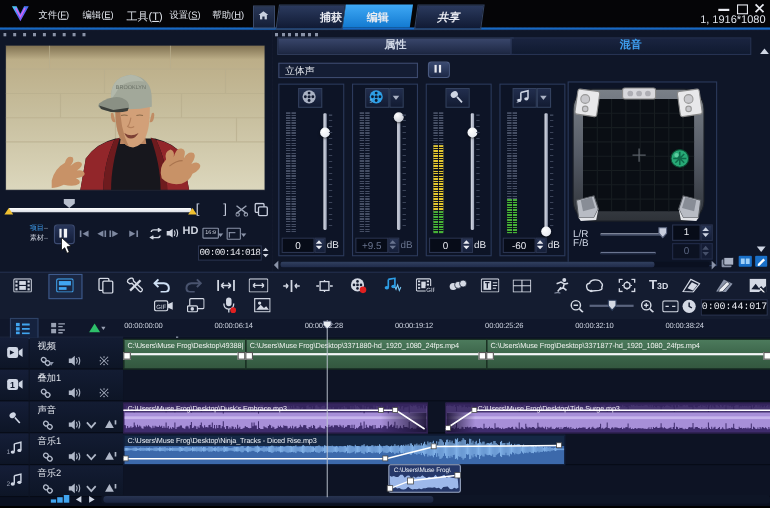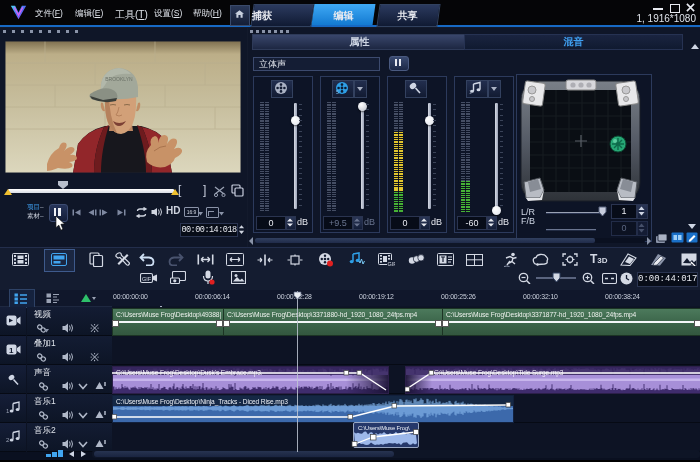--- a/index.html
+++ b/index.html
@@ -32,25 +32,25 @@
     <div class="abs" style="left:75px;top:8px;font-size:8.5px;color:#dfe3ea;white-space:nowrap;">编辑(<u>E</u>)</div>
     <div class="abs" style="left:115px;top:8px;font-size:10px;color:#dfe3ea;white-space:nowrap;">工具(<u>T</u>)</div>
     <div class="abs" style="left:154px;top:8px;font-size:8.5px;color:#dfe3ea;white-space:nowrap;">设置(<u>S</u>)</div>
     <div class="abs" style="left:193px;top:8px;font-size:8.5px;color:#dfe3ea;white-space:nowrap;">帮助(<u>H</u>)</div>
 
 <div class="abs" style="left:230px;top:5px;width:18px;height:19px;background:linear-gradient(#2a3858,#141e36);border:1px solid #3a4a6a;"></div>
 <svg class="abs" style="left:235px;top:10px" width="9" height="8" viewBox="0 0 13 11">
       <path d="M6.5 0 L13 5 L11 5 L11 11 L8 11 L8 7 L5 7 L5 11 L2 11 L2 5 L0 5 Z" fill="#c8d0de"></path>
     </svg>
 <div class="abs" style="left:252px;top:4px;width:59px;height:21px;background:linear-gradient(#2b3a5e,#101a33);border:1px solid #31415f;transform:skewX(-8deg);"></div>
-<div class="abs txt" style="left:252px;top:9px;width:59px;text-align:left;font-size:10px;font-weight:bold;">捕获</div>
+<div class="abs txt" style="left:252px;top:9px;width:59px;text-align:right;font-size:10px;font-weight:bold;">捕获</div>
 <div class="abs" style="left:313px;top:4px;width:61px;height:21px;background:linear-gradient(#3fa9f5,#137ad1);transform:skewX(-8deg);"></div>
 <div class="abs txt" style="left:313px;top:9px;width:61px;text-align:center;font-size:10px;font-weight:bold;">编辑</div>
 <div class="abs" style="left:378px;top:4px;width:59px;height:21px;background:linear-gradient(#2b3a5e,#101a33);border:1px solid #31415f;transform:skewX(-8deg);"></div>
-<div class="abs txt" style="left:378px;top:9px;width:59px;text-align:center;font-size:10px;font-weight:bold;">共享</div>
+<div class="abs txt" style="left:378px;top:9px;width:59px;text-align:center;font-size:10px;font-weight:bold;font-style:italic;">共享</div>
 
 <div class="abs" style="left:653px;top:8px;width:10px;height:2px;background:#e8eaf0;"></div>
 <div class="abs" style="left:670px;top:4px;width:8px;height:7px;border:1.5px solid #e8eaf0;"></div>
 <svg class="abs" style="left:686px;top:3px" width="9" height="9" viewBox="0 0 10 10">
       <path d="M1 1 L9 9 M9 1 L1 9" stroke="#e8eaf0" stroke-width="1.8"></path>
     </svg>
 <div class="abs txt" style="left:500px;top:13px;width:196px;text-align:right;font-size:10px;color:#dfe3ea;">1, 1916*1080</div>
 
 <div class="abs panel" style="left:0;top:28px;width:247px;height:219px;background:#0f1628;"></div>
 <div class="abs" style="left:3px;top:30px;width:76px;height:3px;background-image:repeating-linear-gradient(90deg,#8a93a8 0 3px,transparent 3px 9px);background-size:9px 3px;background-repeat:repeat-x;height:3px;"></div>

